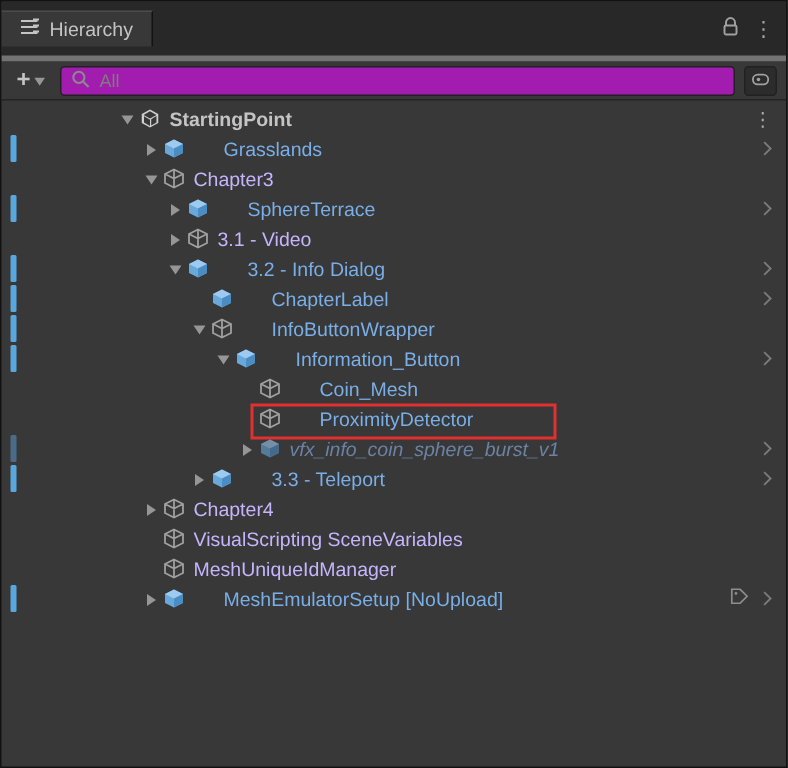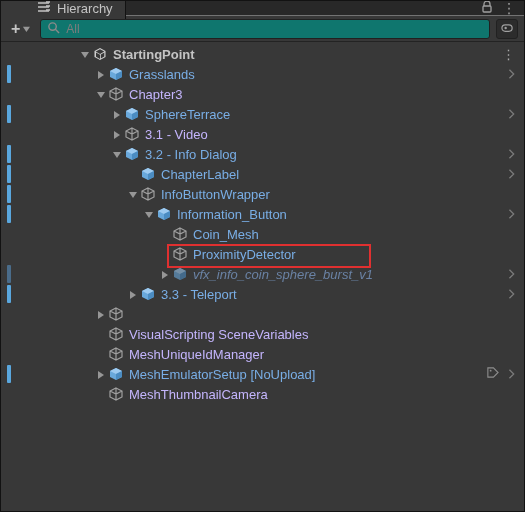--- a/index.html
+++ b/index.html
@@ -7,26 +7,25 @@
     width: 525px;
     height: 512px;
     background: #383838;
     font-family: 'Segoe UI', Arial, sans-serif;
     font-size: 13px;
     color: #c4c4c4;
     overflow: hidden;
     border: 1px solid #121212;
   }
   .tab-bar {
-    height: 15px;
+    height: 40px;
     background: #282828;
     display: flex;
     align-items: center;
-    border-bottom: 1px solid #737373;
-    margin-left: 24px;
+    border-bottom: 4px solid #737373;
   }
   .tab {
     background: #383838;
     height: 24px;
     padding: 0 12px;
     display: flex;
     align-items: center;
     gap: 6px;
     border-top: 1px solid #4b4b4b;
     border-right: 1px solid #121212;
@@ -53,21 +52,21 @@
     display: flex;
     align-items: center;
     gap: 2px;
     padding: 2px 4px;
     color: #c4c4c4;
   }
   .search-wrap {
     flex: 1;
     display: flex;
     align-items: center;
-    background: #0f766e;
+    background: #a21caf;
     border: 1px solid #212121;
     border-radius: 3px;
     height: 20px;
     padding: 0 6px;
     gap: 6px;
   }
   .search-wrap input {
     flex: 1;
     background: transparent;
     border: none;
@@ -140,21 +139,21 @@
     margin-right: 6px;
     flex-shrink: 0;
   }
   .tag-icon {
     width: 16px;
     color: #8d8d8d;
     margin-right: 2px;
     flex-shrink: 0;
   }
   .bold { font-weight: 600; }
-  .blue { color: #79aee6; }
+  .blue { color: #79aee6; margin-left: 20px; }
   .blue-dim { color: #6a82a4; font-style: italic; }
   .gray { color: #c4b5fd; }
   .highlight {
     position: relative;
   }
   .highlight::after {
     content: '';
     position: absolute;
     left: 166px;
     top: 0;
@@ -549,20 +548,21 @@
     <span class="fold">
         <svg viewBox="0 0 9 9">
           <use href="#icon-tri-right"></use>
         </svg>
       </span>
     <span class="obj-icon">
         <svg viewBox="0 0 14 14">
           <use href="#icon-cube-outline"></use>
         </svg>
       </span>
+    <span class="label gray">Chapter4</span>
   </div>
 
   <div class="row">
     <span class="indent"></span>
       <span class="indent"></span>
       <span class="indent"></span>
       <span class="indent"></span>
     <span class="fold"></span>
     <span class="obj-icon">
         <svg viewBox="0 0 14 14">
@@ -606,27 +606,14 @@
     <span class="tag-icon"><svg width="13" height="13" viewBox="0 0 14 14">
           <use href="#icon-tag"></use>
         </svg></span>
     <span class="chevron">
         <svg width="12" height="14" viewBox="0 0 14 14">
           <use href="#icon-chev-right"></use>
         </svg>
       </span>
   </div>
 
-  <div class="row">
-    <span class="indent"></span>
-      <span class="indent"></span>
-      <span class="indent"></span>
-      <span class="indent"></span>
-    <span class="fold"></span>
-    <span class="obj-icon">
-        <svg viewBox="0 0 14 14">
-          <use href="#icon-cube-outline"></use>
-        </svg>
-      </span>
-    <span class="label gray">MeshThumbnailCamera</span>
-  </div>
 
 </div>
 
 </body></html>

